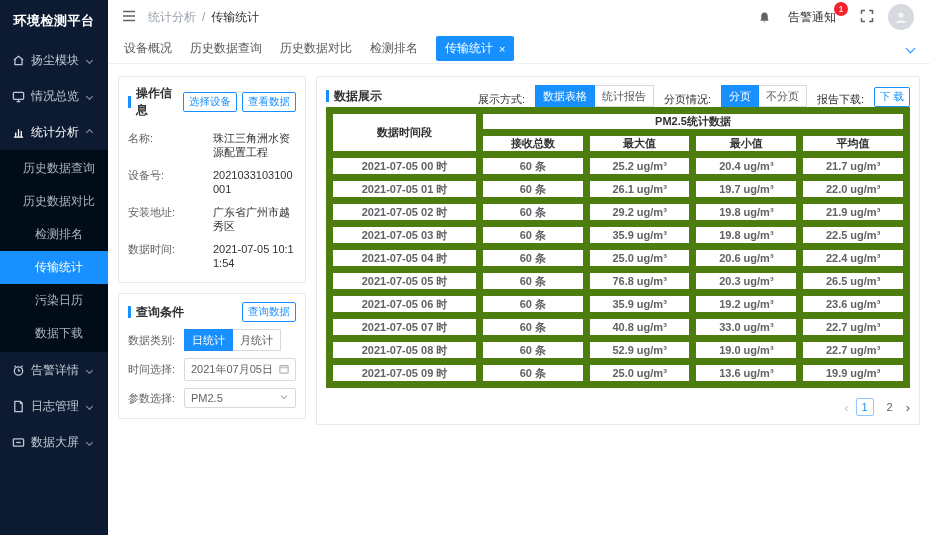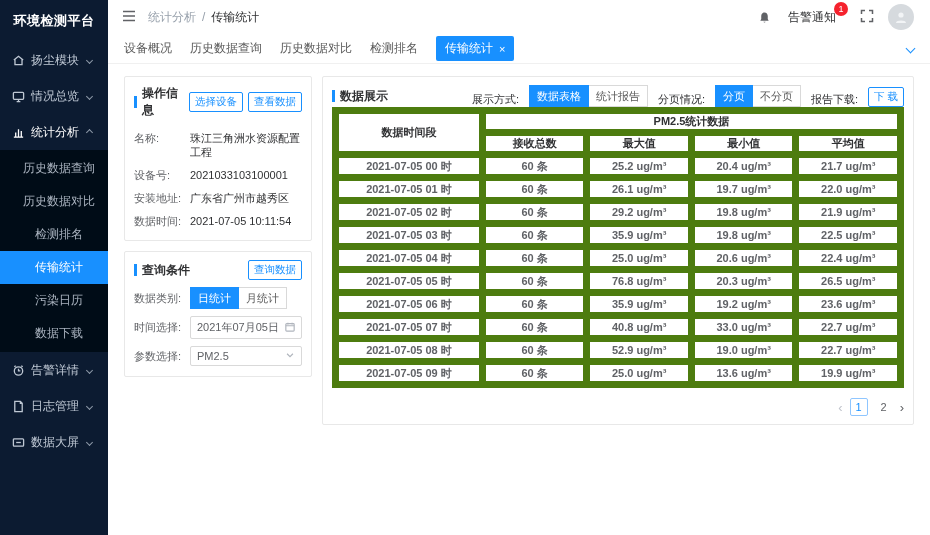--- a/index.html
+++ b/index.html
@@ -38,32 +38,32 @@
   .avatar svg { width:14px; height:14px; fill:#f2f4f6; }
 
   
   .tabbar { height:30px; display:flex; align-items:center; gap:18px; padding:0 16px; border-bottom:1px solid #f0f0f0; font-size:12px; color:#595959; }
   .tab { cursor:pointer; white-space:nowrap; }
   .tab.active { background:#1890ff; color:#fff; padding:4px 9px; border-radius:2px; display:flex; gap:6px; align-items:center; }
   .tab-close { font-size:11px; cursor:pointer; }
   .tab-chev { margin-left:auto; width:7px; height:7px; border-right:1.5px solid #1890ff; border-bottom:1.5px solid #1890ff; transform:rotate(45deg); cursor:pointer; }
 
   
-  .content { flex:1; display:flex; gap:10px; padding:12px 16px; align-items:flex-start; background:#fff; }
+  .content { flex:1; display:flex; gap:10px; padding:12px 10px; align-items:flex-start; background:#fff; }
   .left-col { width:188px; flex-shrink:0; display:flex; flex-direction:column; gap:10px; }
   .card { background:#fff; border:1px solid #e8e8e8; border-radius:2px; padding:8px 9px; }
   .card-head { display:flex; align-items:center; gap:5px; margin-bottom:7px; }
   .blue-bar { width:3px; height:12px; background:#1890ff; flex-shrink:0; }
   .card-title { font-size:12px; font-weight:bold; color:#303133; flex:1; }
   .btn-outline { border:1px solid #1890ff; color:#1890ff; background:#fff; font-size:10.5px; padding:2px 5px; border-radius:2px; cursor:pointer; white-space:nowrap; font-family:inherit; }
   .head-btns { display:flex; gap:5px; }
 
   .info-row { display:flex; font-size:11px; line-height:14px; padding:4.5px 0; }
   .info-label { width:56px; color:#606266; flex-shrink:0; }
-  .info-value { color:#303133; word-break:break-all; }
+  .info-value { color:#303133; word-break:break-all;margin-left:29px; }
 
   .q-row { display:flex; align-items:center; font-size:11px; margin:7px 0 2px; }
   .q-label { width:56px; color:#606266; flex-shrink:0; }
   .seg-group { display:flex; }
   .seg { border:1px solid #d9d9d9; background:#fff; color:#595959; font-size:11px; padding:2.5px 7px; cursor:pointer; font-family:inherit; }
   .seg + .seg { border-left:none; }
   .seg.active { background:#1890ff; border-color:#1890ff; color:#fff; }
   .input-box { flex:1; border:1px solid #d9d9d9; border-radius:2px; display:flex; align-items:center; justify-content:space-between; padding:3px 6px; color:#606266; font-size:11px; cursor:pointer; background:#fff; }
   .input-ico svg { width:10px; height:10px; stroke:#b0b5bd; fill:none; stroke-width:1.4; }
 

